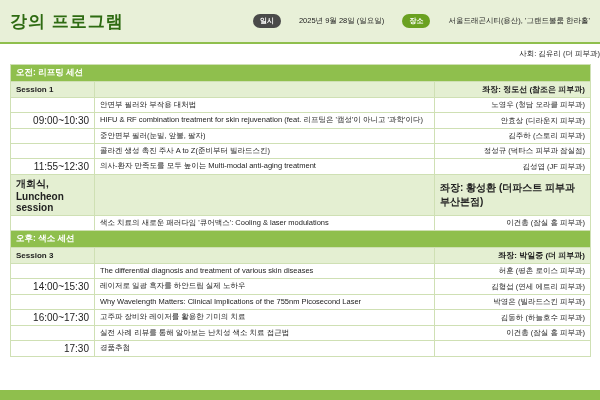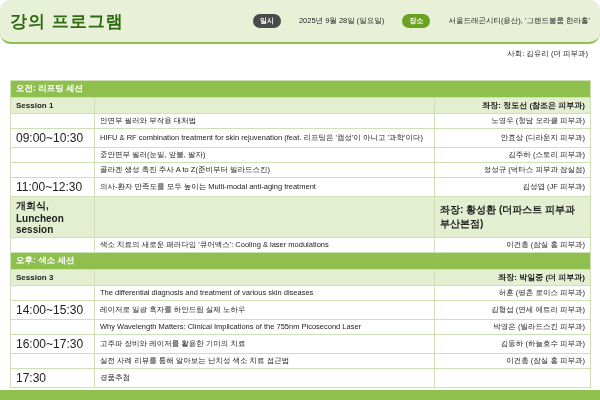--- a/index.html
+++ b/index.html
@@ -23,21 +23,20 @@
   
   .header {
     position: relative;
     height: 44px;
     background: #e8f0d8;
     border-bottom: 2px solid #8fbf4d;
     display: flex;
     align-items: center;
     padding: 0 10px;
     box-sizing: border-box;
-    border-radius: 11px;
   }
   .title {
     font-size: 17px;
     font-weight: bold;
     color: #2e6b12;
     letter-spacing: 1px;
     white-space: nowrap;
   }
   .header-meta {
     margin-left: auto;
@@ -63,29 +62,28 @@
     white-space: nowrap;
     font-size: 7.5px;
     color: #222;
   }
   
   .chair-top {
     height: 20px;
     display: flex;
     align-items: center;
     justify-content: flex-end;
-    padding-right: 12px;
     font-size: 7.5px;
     color: #222;
     background: #ffffff;
   }
   
   .prog {
     width: 580px;
-    margin: 16px 10px;
+    margin: 0 10px;
     border-collapse: collapse;
     table-layout: fixed;
     border: 1px solid #9ec46a;
   }
   .prog td {
     border: 1px solid #cfe0b4;
     padding: 2px 5px;
     font-size: 7.5px;
     color: #222;
     vertical-align: middle;
@@ -111,22 +109,22 @@
   tr.session td.chair {
     text-align: right;
     font-weight: bold;
   }
   tr.special td {
     background: #e4efd2;
     font-weight: bold;
     font-size: 10px;
   }
   td.time {
-    text-align: left;
-    font-size: 12px;
+    text-align: right;
+    font-size: 10px;
   }
   td.speaker {
     text-align: right;
     font-size: 7.5px;
   }
   td.topic {
     font-size: 7.5px;
     line-height: 1.15;
   }
   .footer-bar {
@@ -186,21 +184,21 @@
           <td class="time"></td>
           <td class="topic">중안면부 필러(눈밑, 앞볼, 팔자)</td>
           <td class="speaker">김주하 (스토리 피부과)</td>
         </tr>
         <tr>
           <td class="time"></td>
           <td class="topic">콜라겐 생성 촉진 주사 A to Z(준비부터 빌라드스킨)</td>
           <td class="speaker">정성규 (덕타스 피부과 잠실점)</td>
         </tr>
         <tr>
-          <td class="time">11:00~12:30</td>
+          <td class="time">11:55~12:30</td>
           <td class="topic">의사-환자 만족도를 모두 높이는 Multi-modal anti-aging treatment</td>
           <td class="speaker">김성엽 (JF 피부과)</td>
         </tr>
         <tr class="special">
           <td>개회식, Luncheon session</td>
           <td></td>
           <td class="chair">좌장: 황성환 (더파스트 피부과 부산본점)</td>
         </tr>
         <tr>
           <td class="time"></td>

